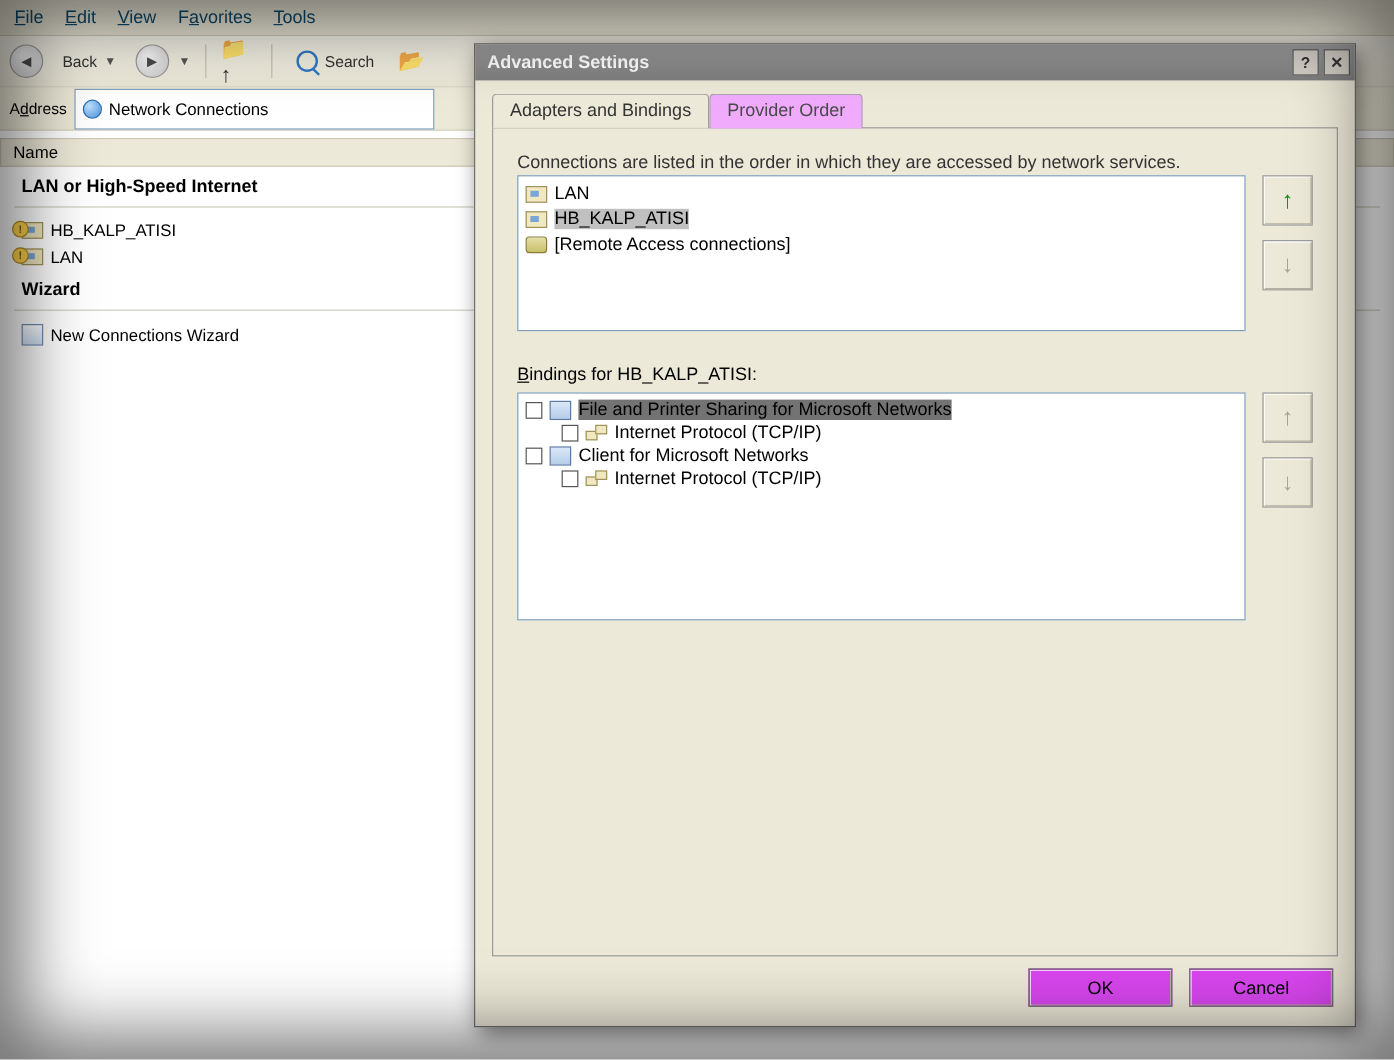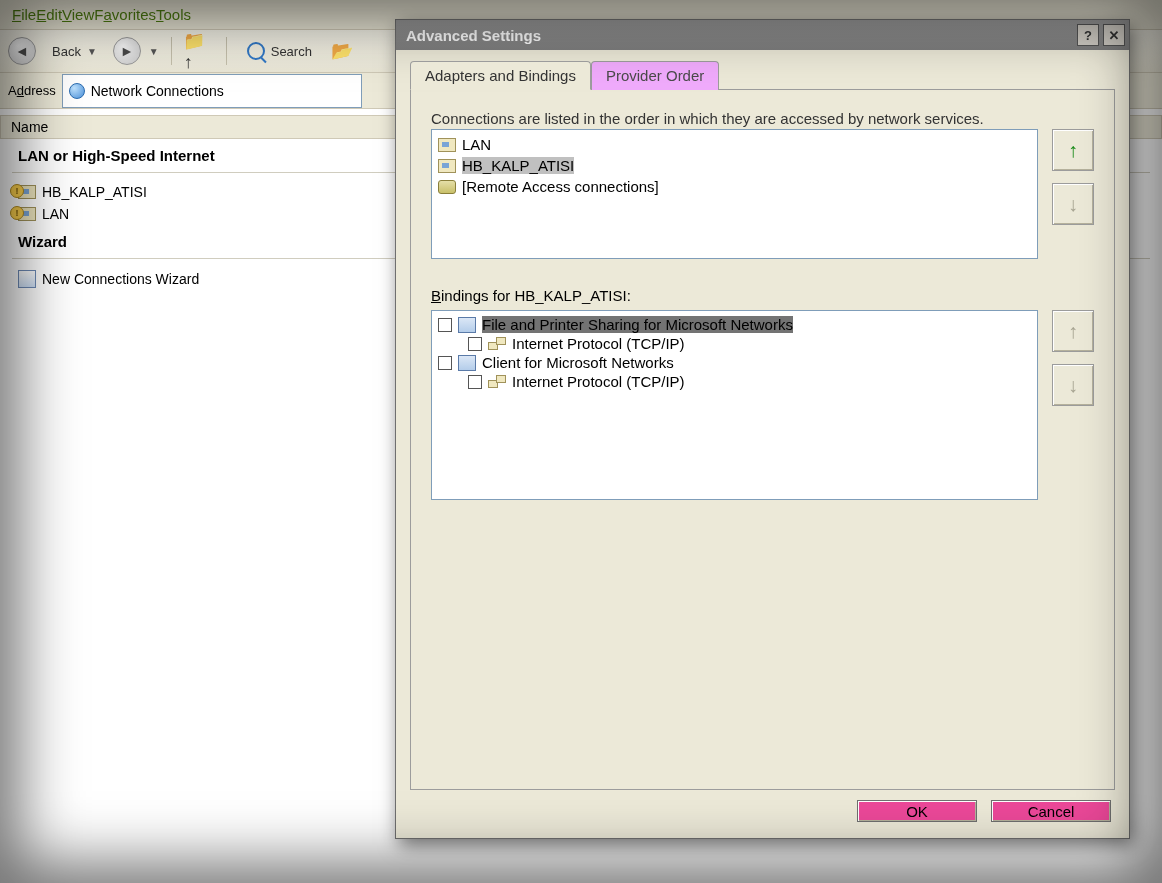--- a/index.html
+++ b/index.html
@@ -8,23 +8,24 @@
     font-family: Tahoma, "MS Sans Serif", sans-serif;
     font-size: 13px;
     background: #fff;
     position: relative;
     width: 1162px;
     height: 883px;
     overflow: hidden;
   }
   .menubar {
     display: flex;
+    gap: 18px;
     padding: 6px 12px;
     background: #ece9d8;
-    color: #4d7c0f;
+    color: #0c4a6e;
     font-size: 15px;
   }
   .menubar span { cursor: default; }
   .menubar span u { text-decoration: underline; }
   .toolbar {
     display: flex;
     align-items: center;
     gap: 8px;
     padding: 4px 8px;
     background: linear-gradient(#f7f5ea,#eae7d7);
@@ -131,21 +132,21 @@
   }
   .wiz-icon {
     width:18px;height:18px;
     border:1px solid #6e8bb7;
     background:linear-gradient(#fff,#cfe1f7);
   }
 
   
   .dialog {
     position: absolute;
-    left: 395px; top: 19px;
+    left: 395px; top: 36px;
     width: 735px; height: 820px;
     background: #ece9d8;
     border: 1px solid #6f6f6f;
     box-shadow: 4px 6px 18px rgba(0,0,0,0.55);
     display:flex;flex-direction:column;
   }
   .titlebar {
     height: 30px;
     background: linear-gradient(#9c9c9c,#7e7e7e);
     color: #fff;
@@ -256,22 +257,22 @@
     content:'';position:absolute;right:0;top:0;width:8px;height:6px;
     background:#f0e8c0;border:1px solid #a0925a;
   }
   .sel-text { background:#737373; }
 
   .dlg-buttons {
     display:flex;justify-content:flex-end;gap:14px;
     padding: 0 18px 16px;
   }
   .btn {
-    width:120px;height:22px;
-    background:#ec4899;
+    width:120px;height:32px;
+    background:#d946ef;
     border:1px solid #6f6f6f;
     box-shadow: inset 1px 1px #fff, inset -1px -1px #b5b19c;
     font-size:15px;
     display:flex;align-items:center;justify-content:center;
   }
   .vshadow {
     position:absolute;inset:0;pointer-events:none;
     box-shadow: inset 0 0 60px 20px rgba(0,0,0,0.55);
   }
 </style>

